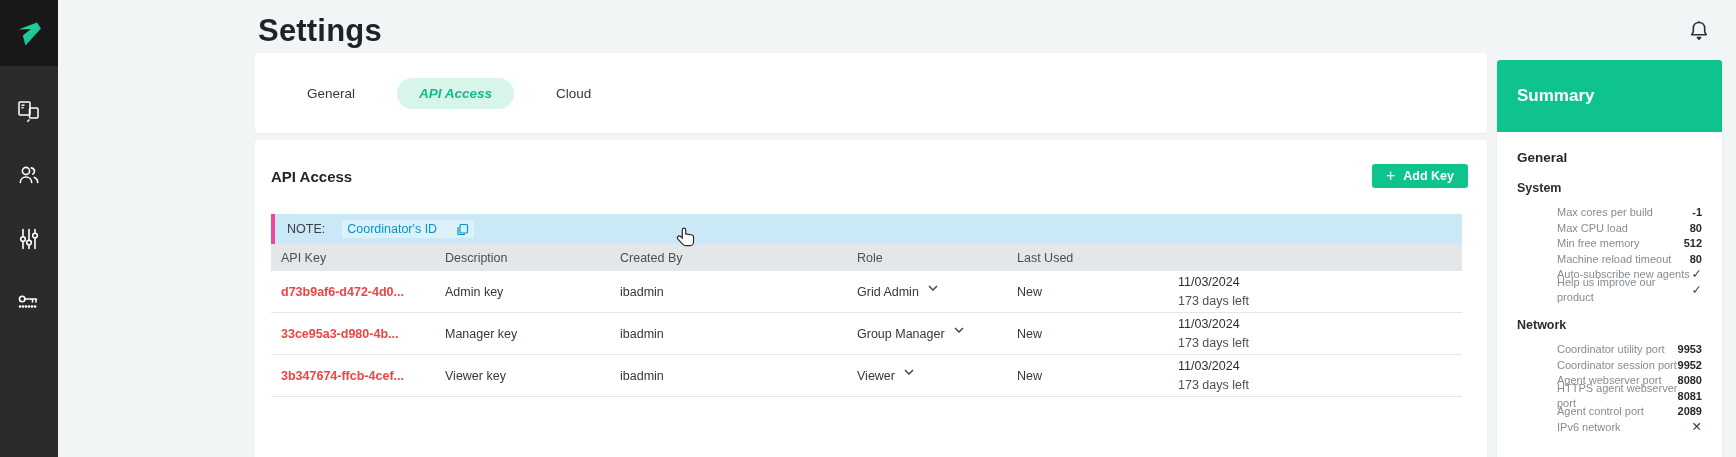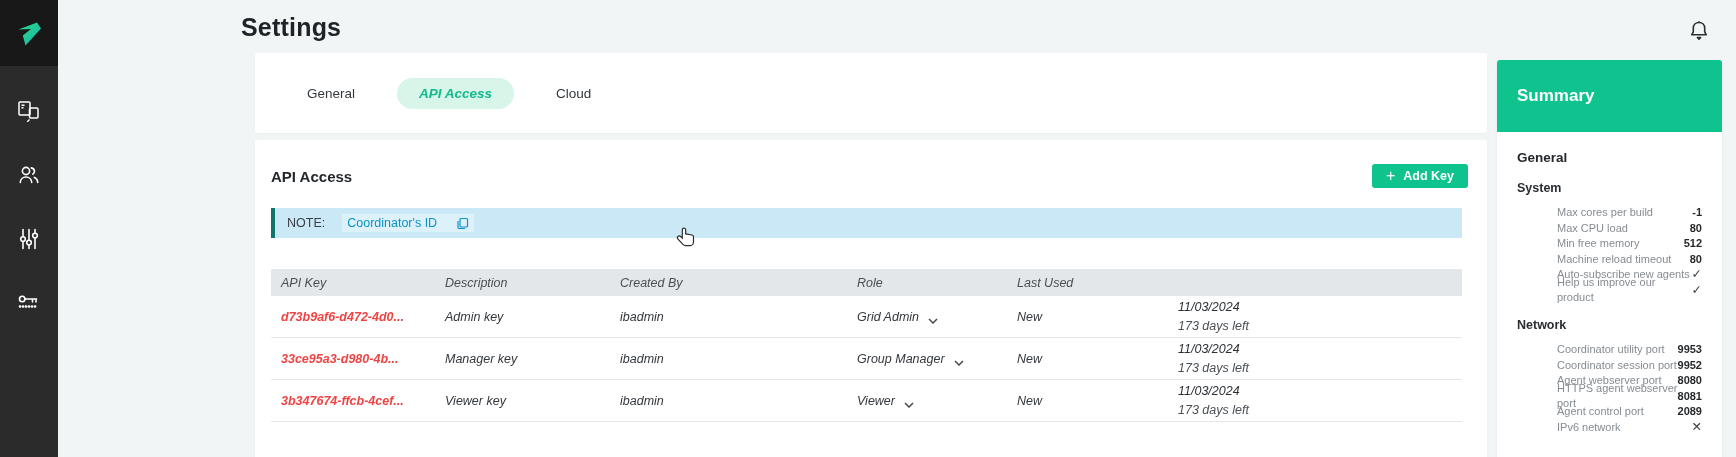--- a/index.html
+++ b/index.html
@@ -24,22 +24,22 @@
   }
   .nav { display:flex; flex-direction:column; }
   .nav-item {
     height:64px; width:58px; display:flex; align-items:center; justify-content:center;
     cursor:pointer;
   }
   .nav-item:first-child { margin-top:13px; }
 
   
   .page-title {
-    position:absolute; left:241px; top:13px;
-    font-size:25px; font-weight:700; color:#1f2227; letter-spacing:.2px;
+    position:absolute; left:258px; top:13px;
+    font-size:31px; font-weight:700; color:#1f2227; letter-spacing:.2px;
   }
   .bell { position:absolute; right:24px; top:18px; width:26px; height:28px; cursor:pointer; }
 
   
   .tabs-card {
     position:absolute; left:255px; top:53px; width:1232px; height:80px;
     background:#fff; border-radius:3px; box-shadow:0 1px 2px rgba(0,0,0,.04);
     display:flex; align-items:center; padding-left:52px;
   }
   .tab {
@@ -66,48 +66,48 @@
   .add-key-btn {
     background:#0fc38f; color:#fff; border:none; border-radius:3px;
     height:24px; padding:0 14px; font-size:12.5px; font-weight:700;
     display:flex; align-items:center; gap:8px; cursor:pointer;
     font-family:"Liberation Sans", sans-serif;
   }
   .add-key-btn .plus { font-size:16px; font-weight:400; line-height:1; }
 
   
   .note {
-    margin-top:18px; margin-right:9px; height:30px;
-    background:#cbe8f7; border-left:4px solid #0f766e;
+    margin-top:24px; margin-right:9px; height:30px;
+    background:#cbe8f7; border-left:4px solid #ec4899;
     display:flex; align-items:center; padding-left:12px;
     font-size:12.5px; color:#3a3f45;
   }
   .note-label { margin-right:10px; }
   .note-link {
     margin-left:7px; background:#ddf1fb; color:#0a93c7;
     padding:2px 5px; display:flex; align-items:center; gap:19px;
     cursor:pointer; font-weight:500; text-decoration:none;
   }
   .cursor-overlay { position:absolute; left:421px; top:86px; pointer-events:none; z-index:5; }
 
   
-  .table { margin-top:31px; margin-right:9px;font-style:italic; }
+  .table { margin-right:9px; }
   .t-head {
     display:grid; grid-template-columns:174px 175px 237px 160px 161px auto;
     background:#e4e7e9; height:27px; align-items:center;
     font-size:12.5px; color:#494f55;
   }
   .t-head > div:first-child, .t-row > div:first-child { padding-left:10px; }
   .t-row {
     display:grid; grid-template-columns:174px 175px 237px 160px 161px auto;
     height:42px; align-items:center; border-bottom:1px solid #e4e6e8;
     font-size:12.5px; color:#33383d; cursor:pointer;
   }
   .cell-key { font-weight:600; color:#ef4444; }
-  .role-select { display:flex; align-items:flex-end; gap:9px; cursor:pointer; }
+  .role-select { display:flex; align-items:flex-start; gap:9px; cursor:pointer; }
   .valid-cell { line-height:19px; }
   .valid-date { color:#2c3136; }
   .valid-note { color:#4b5157; }
   .sort-wrap { display:inline-flex; flex-direction:column; gap:2px; margin-left:8px; cursor:pointer; vertical-align:middle; }
   .tri-up    { width:0; height:0; border-left:4px solid transparent; border-right:4px solid transparent; border-bottom:4px solid #596066; }
   .tri-down  { width:0; height:0; border-left:4px solid transparent; border-right:4px solid transparent; border-top:4px solid #596066; }
   .vu-head { display:flex; align-items:center; }
 
   
   .summary-card {

